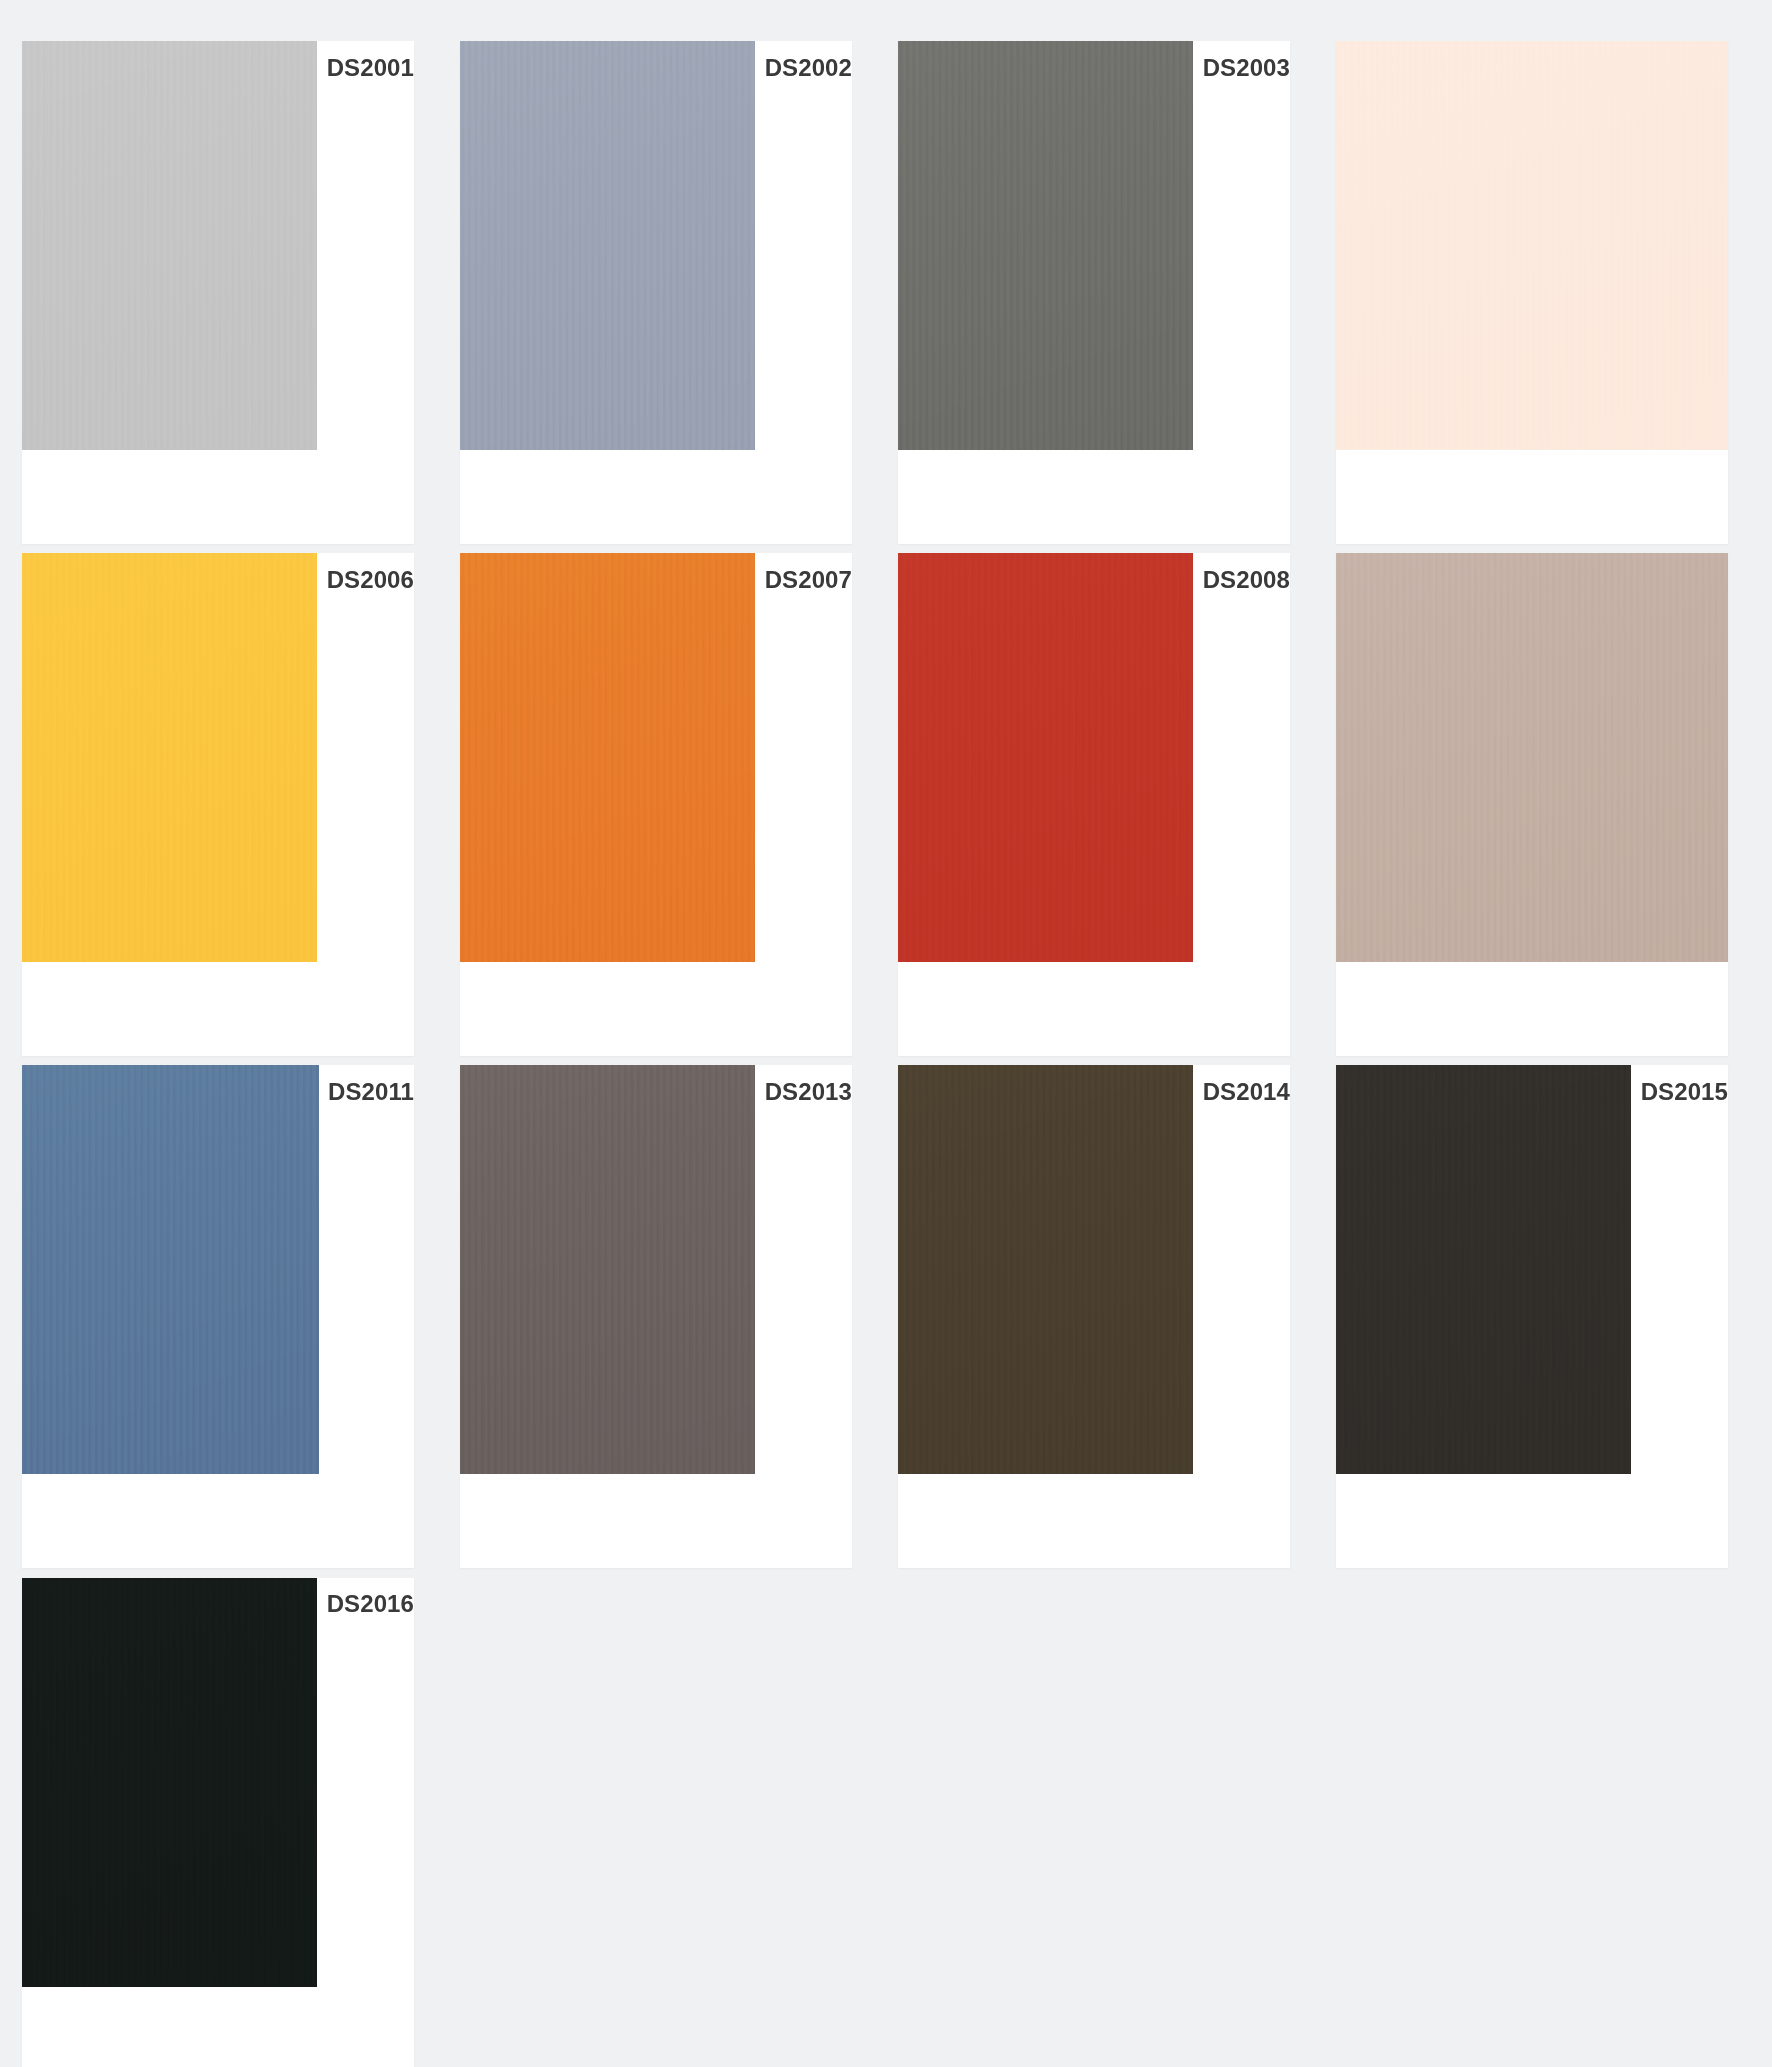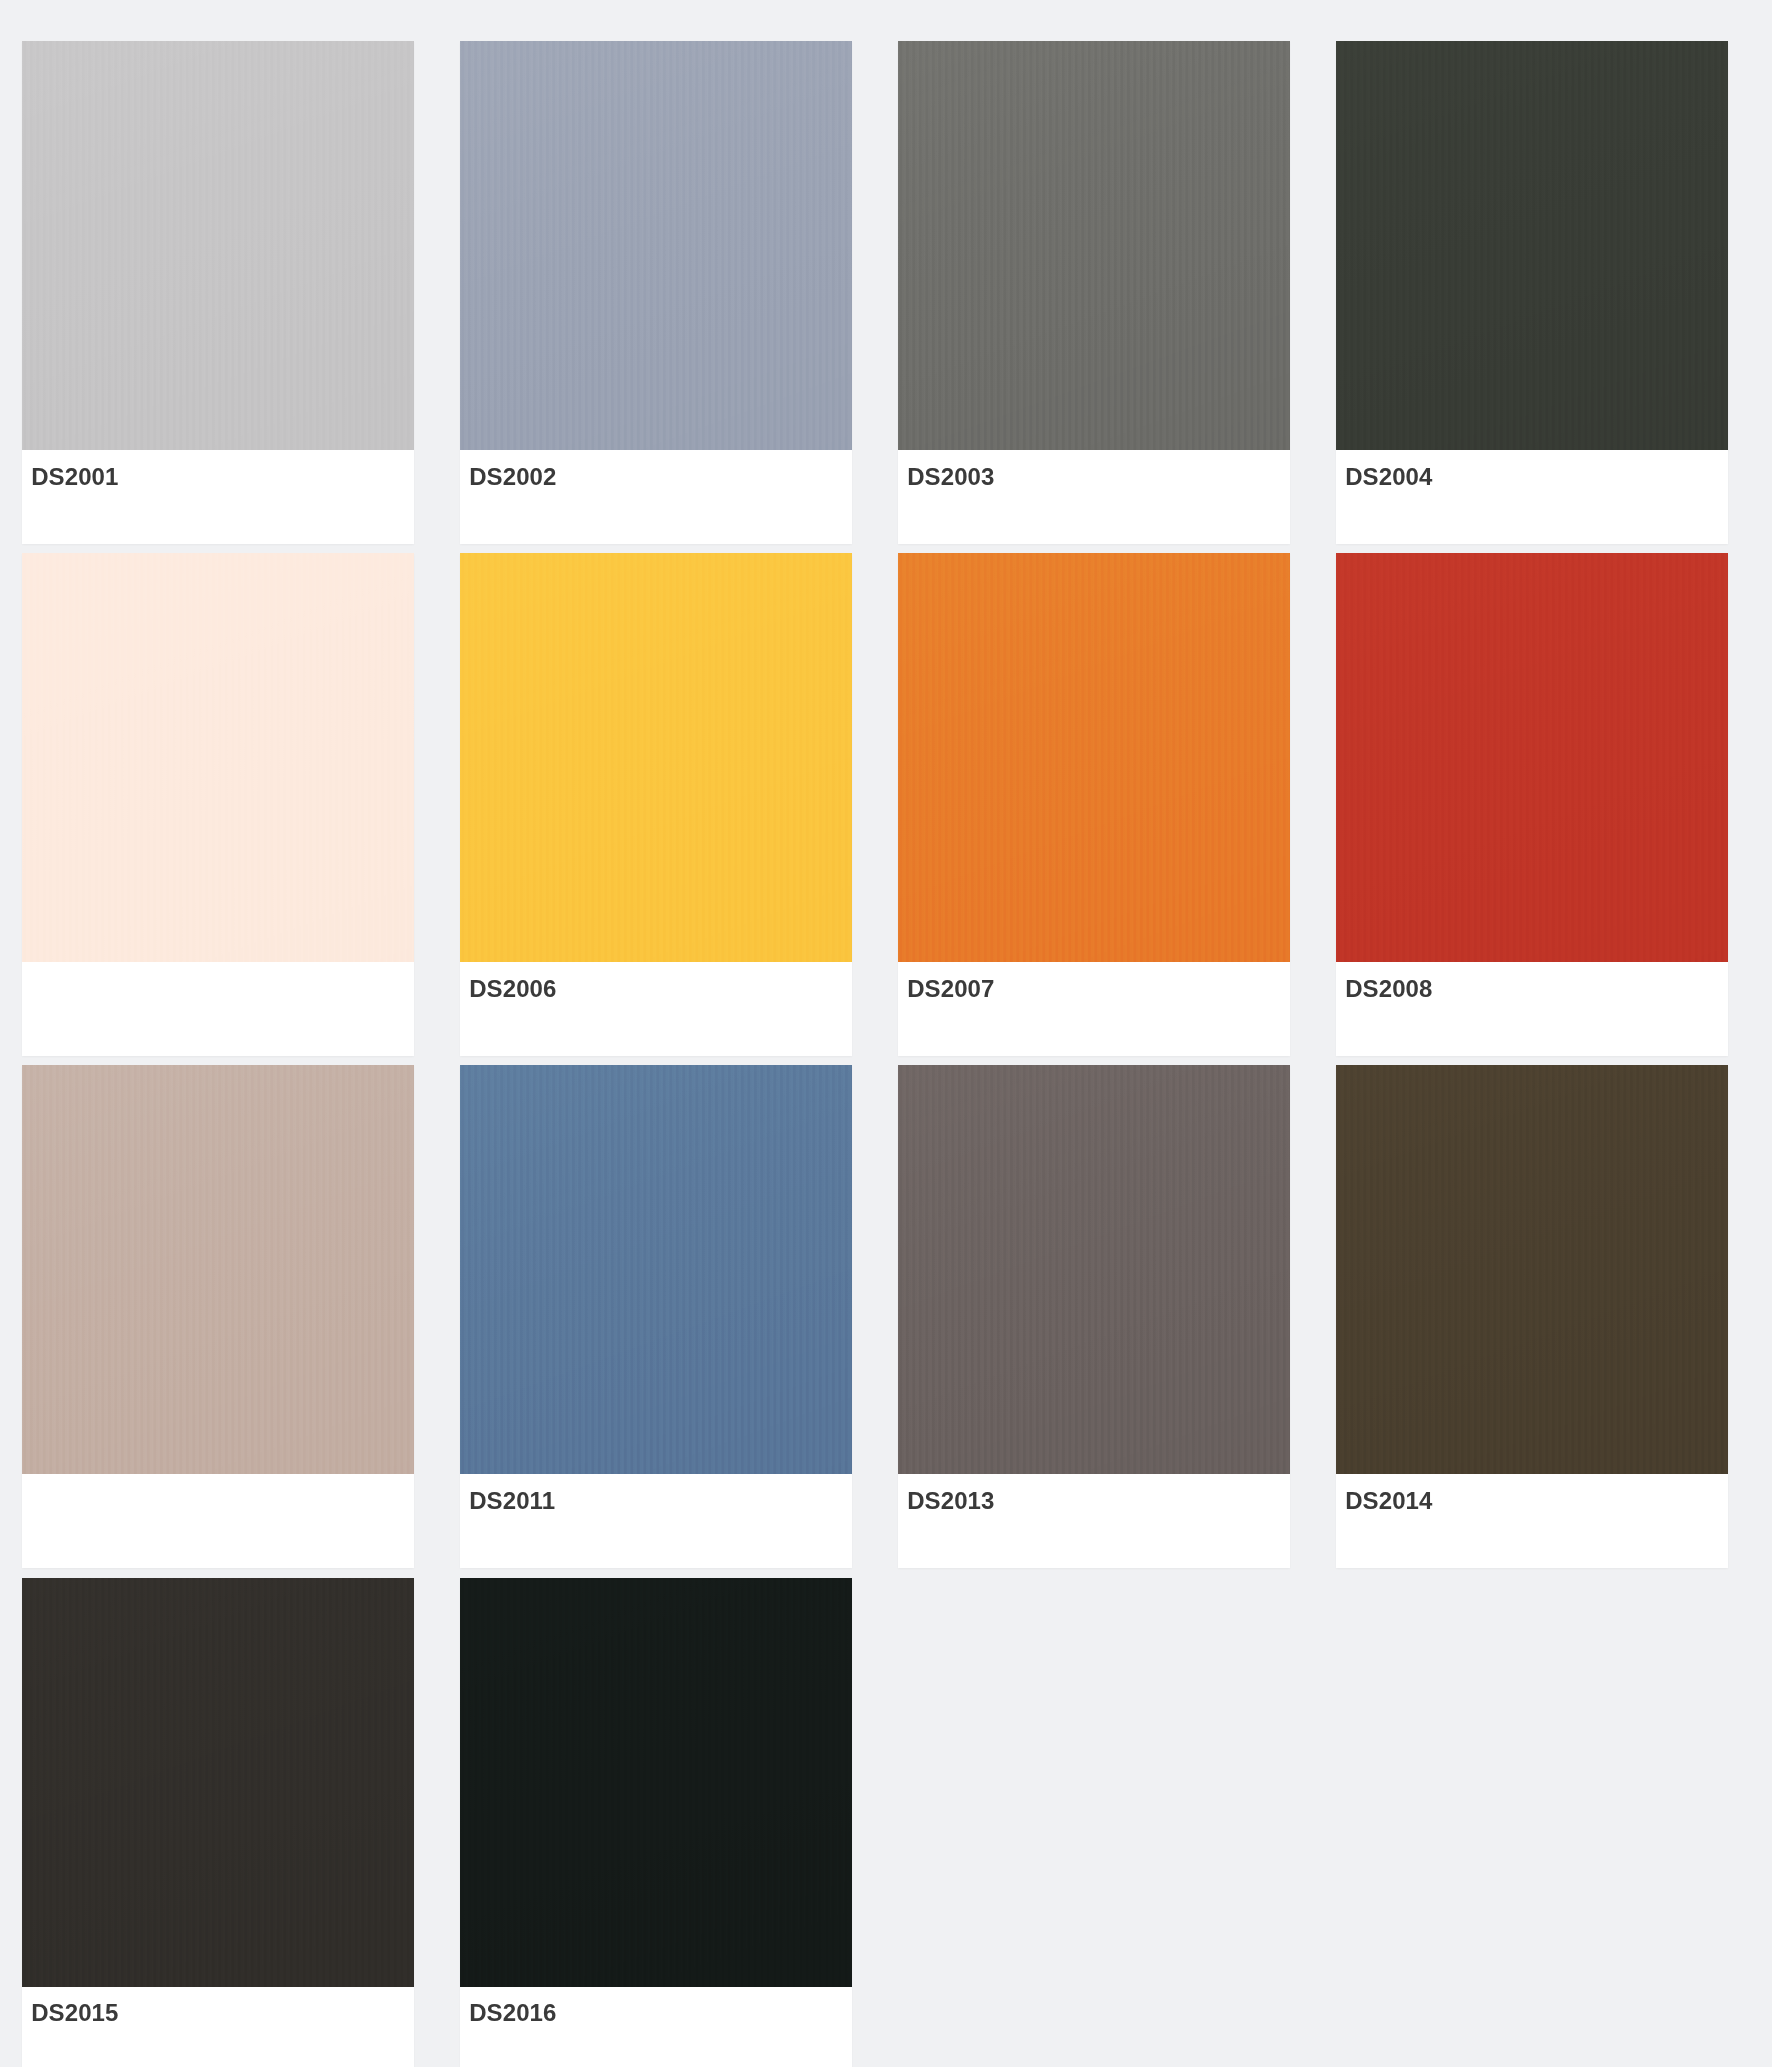--- a/index.html
+++ b/index.html
@@ -24,21 +24,20 @@
     grid-template-rows: repeat(4, 503px);
     column-gap: 46px;
     row-gap: 9.2px;
     padding: 41px 22px 0 22px;
     justify-content: start;
     align-content: start;
   }
 
   .swatch-card {
     display: flex;
-    flex-direction: column;
     width: 392px;
     background: #ffffff;
     box-shadow: 0 0.9px 1.8px rgba(0,0,0,0.04);
   }
 
   .swatch-chip {
     width: 100%;
     height: 409px;
     position: relative;
     overflow: hidden;
@@ -104,26 +103,20 @@
         <span class="swatch-code">DS2002</span>
       </div>
     </div>
     <div class="swatch-card">
       <div class="swatch-chip" style="background-color: rgb(110, 110, 106);"></div>
       <div class="swatch-caption">
         <span class="swatch-code">DS2003</span>
       </div>
     </div>
     <div class="swatch-card">
-      <div class="swatch-chip" style="background-color: rgb(56, 60, 53);"></div>
-      <div class="swatch-caption">
-        <span class="swatch-code">DS2004</span>
-      </div>
-    </div>
-    <div class="swatch-card">
       <div class="swatch-chip" style="background-color: rgb(253, 234, 222);"></div>
     </div>
     <div class="swatch-card">
       <div class="swatch-chip" style="background-color: rgb(251, 198, 63);"></div>
       <div class="swatch-caption">
         <span class="swatch-code">DS2006</span>
       </div>
     </div>
     <div class="swatch-card">
       <div class="swatch-chip" style="background-color: rgb(232, 123, 42);"></div>

